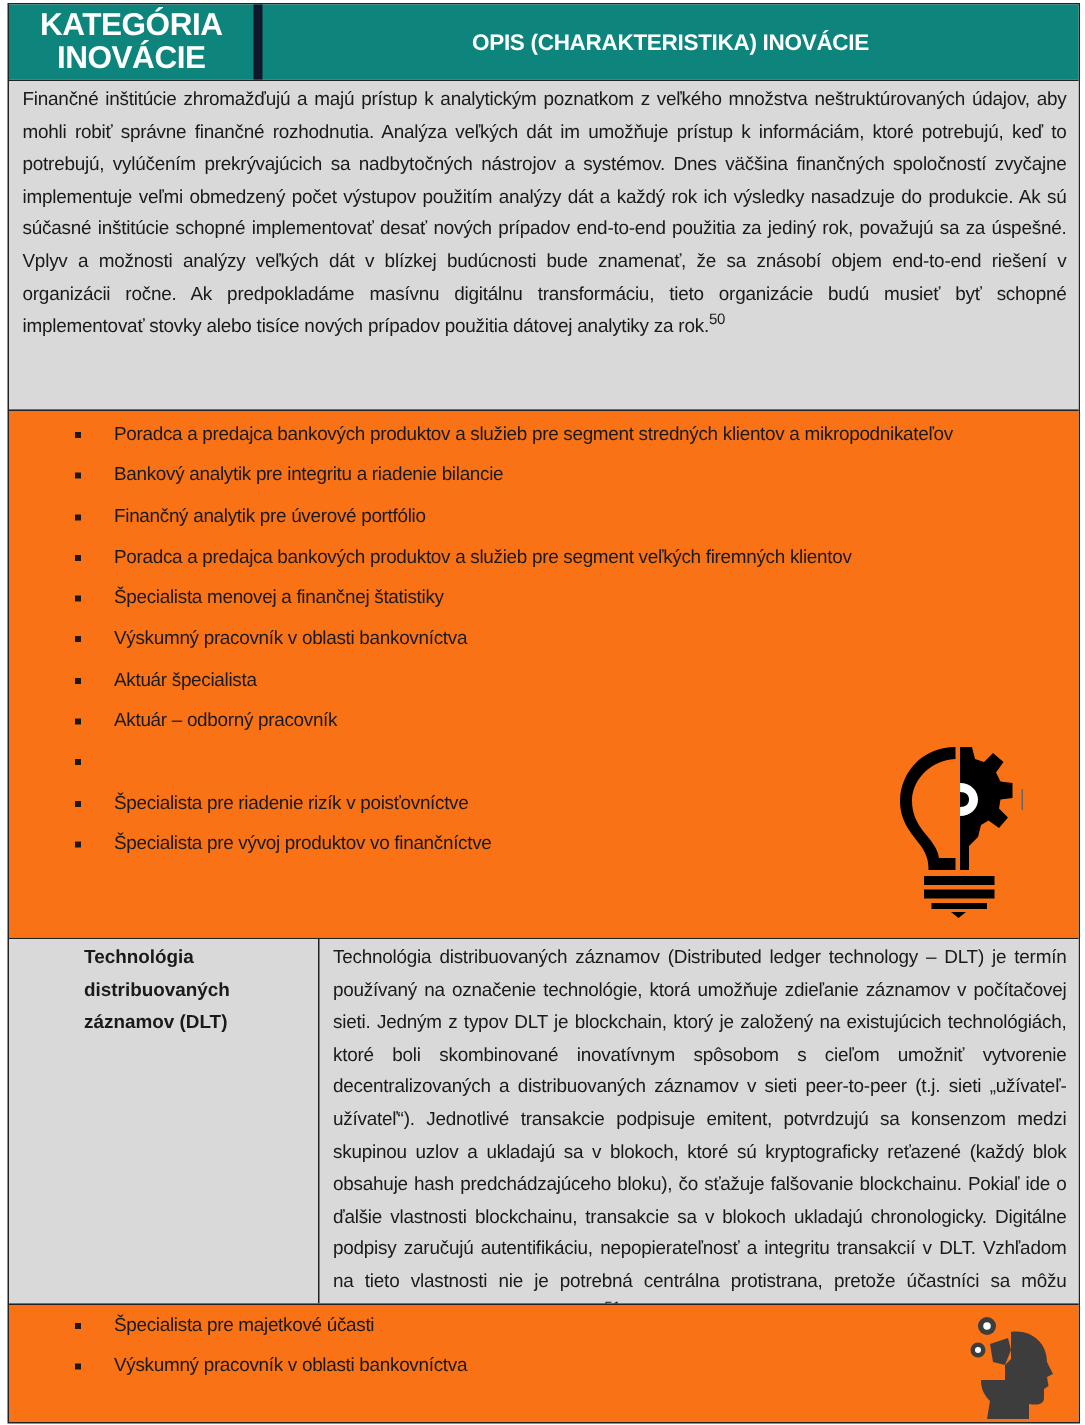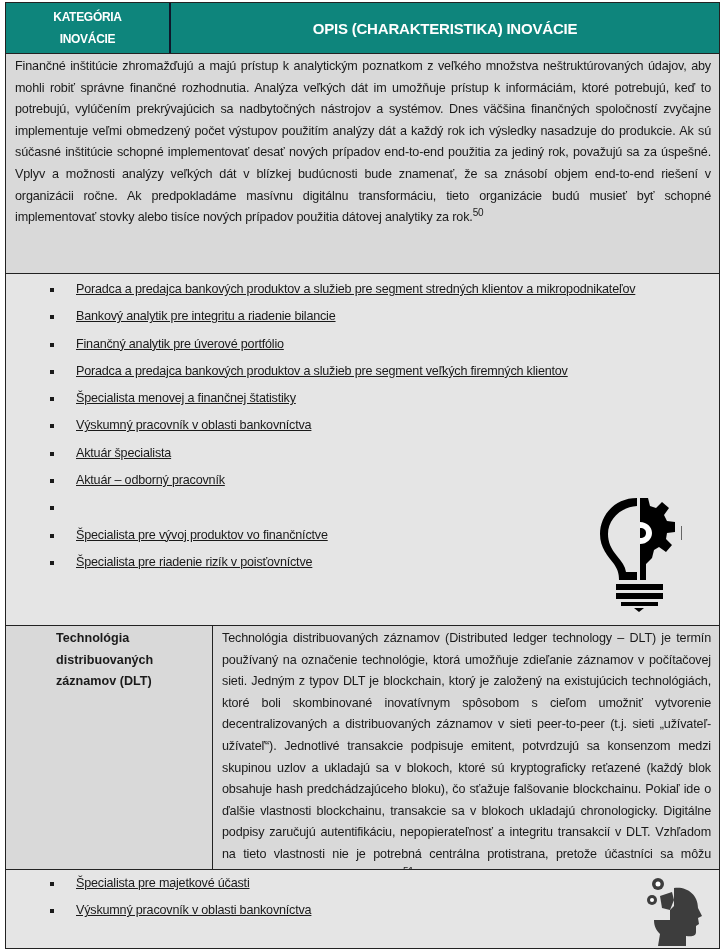--- a/index.html
+++ b/index.html
@@ -1,26 +1,26 @@
 <!DOCTYPE html>
 <html><head>
 <meta charset="utf-8">
 <style>
   html, body { margin: 0; padding: 0; background: #ffffff; }
   body { width: 723px; height: 950px; position: relative; overflow: hidden;
          font-family: "Liberation Sans", sans-serif; color: #1a1a1a; }
   .tbl { position: absolute; left: 5px; top: 2px; width: 715px; border: 1px solid #222; box-sizing: border-box; }
   .hdr { display: flex; height: 50px; background: #0e857c; color: #ffffff; font-weight: bold; }
-  .hdr .c1 { width: 163px; border-right: 2px solid #0f172a; display: flex; align-items: center; justify-content: center; text-align: center; font-size: 12px; line-height: 22px; letter-spacing: -0.3px; }
+  .hdr .c1 { width: 163px; border-right: 6px solid #0f172a; display: flex; align-items: center; justify-content: center; text-align: center; font-size: 21px; line-height: 22px; letter-spacing: -0.3px; }
   .hdr .c2 { flex: 1; display: flex; align-items: center; justify-content: center; font-size: 15px; letter-spacing: -0.2px; }
   .row { display: flex; background: #d9d9d9; border-top: 1px solid #222; }
   .row .c1 { width: 163px; border-right: 1px solid #222; box-sizing: border-box; padding: 2px 6px 0 6px; font-weight: bold; font-size: 12.6px; line-height: 21.6px; }
   .row .c2 { flex: 1; padding: 2px 8px 0 9px; font-size: 12.6px; line-height: 21.6px; text-align: justify; letter-spacing: -0.15px; }
   .row sup { font-size: 10px; line-height: 0; }
-  .bullets { position: relative; border-top: 1px solid #222; background: #e5e5e5; text-decoration: underline; }
+  .bullets { position: relative; border-top: 1px solid #222; background: #f97316; }
   .bullets ul { list-style: none; margin: 0; padding: 0; }
   .bullets li { position: relative; padding-left: 70px; font-size: 12.6px; height: 27.3px; line-height: 27.3px; letter-spacing: -0.2px; white-space: nowrap; }
   .bullets li .sq { position: absolute; left: 44px; top: 12px; width: 4px; height: 4px; background: #1a1a1a; }
   .icon-bulb { position: absolute; left: 588px; top: 218px; width: 90px; height: 120px; }
   .icon-head { position: absolute; left: 640px; top: 6px; width: 58px; height: 72px; }
 </style>
 </head>
 <body>
 
 <div class="tbl">
@@ -39,22 +39,22 @@
     <ul>
       <li><span class="sq"></span><span>Poradca a predajca bankových produktov a služieb pre segment stredných klientov a mikropodnikateľov</span></li>
       <li><span class="sq"></span><span>Bankový analytik pre integritu a riadenie bilancie</span></li>
       <li><span class="sq"></span><span>Finančný analytik pre úverové portfólio</span></li>
       <li><span class="sq"></span><span>Poradca a predajca bankových produktov a služieb pre segment veľkých firemných klientov</span></li>
       <li><span class="sq"></span><span>Špecialista menovej a finančnej štatistiky</span></li>
       <li><span class="sq"></span><span>Výskumný pracovník v oblasti bankovníctva</span></li>
       <li><span class="sq"></span><span>Aktuár špecialista</span></li>
       <li><span class="sq"></span><span>Aktuár – odborný pracovník</span></li>
       <li><span class="sq"></span></li>
+      <li><span class="sq"></span><span>Špecialista pre riadenie rizík v poisťovníctve</span></li>
       <li><span class="sq"></span><span>Špecialista pre vývoj produktov vo finančníctve</span></li>
-      <li><span class="sq"></span><span>Špecialista pre riadenie rizík v poisťovníctve</span></li>
     </ul>
     <svg class="icon-bulb" viewBox="0 0 90 120">
 
       <path d="M43 6 C20 6 6 24 6 42 C6 56 14 64 20 72 C24 78 25 82 25 88 L43 88 L43 80 L32 80 C31 74 28 70 23 64 C17 57 14 50 14 42 C14 28 26 15 43 14 Z" fill="#000"></path>
 
       <path d="M46 6 L54 6 L56 14 L62 16 L68 10 L75 16 L70 23 L73 29 L81 30 L81 40 L73 41 L72 47 L78 53 L72 60 L65 55 L60 58 L58 66 L52 72 L52 88 L46 88 Z" fill="#000"></path>
 
       <path d="M46 30 C53 30 58 35 58 41 C58 47 53 52 46 52 L46 46 C50 46 52 44 52 41 C52 38 50 36 46 36 Z" fill="#fff"></path>
 
       <rect x="22" y="92" width="47" height="6" fill="#000"></rect>

